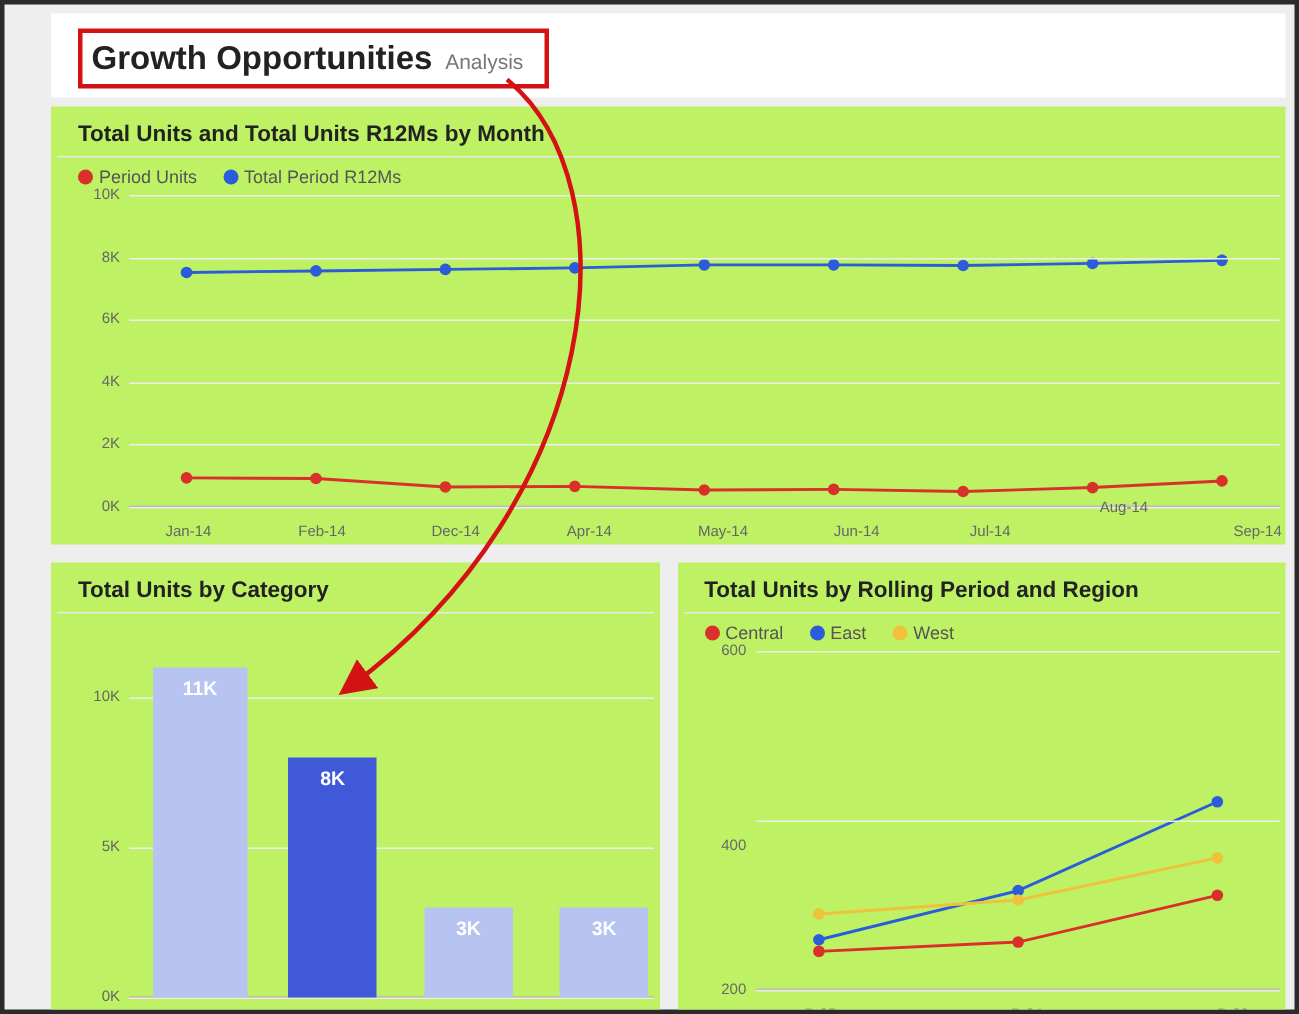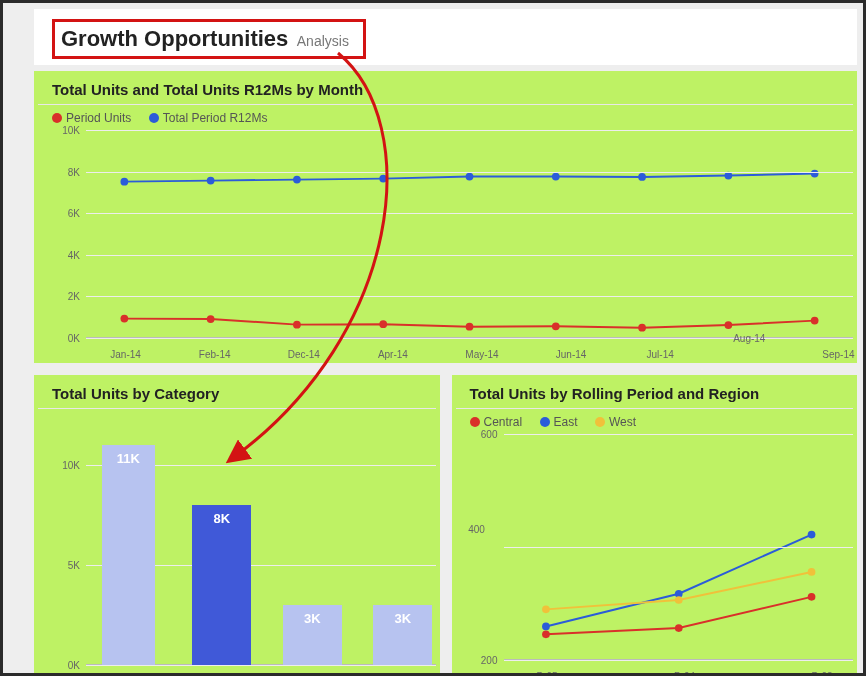--- a/index.html
+++ b/index.html
@@ -157,21 +157,21 @@
         <div class="yaxis" id="c2-yaxis">
             <div class="ytick" style="top: 250px;">0K</div>
             <div class="ytick" style="top: 150px;">5K</div>
             <div class="ytick" style="top: 50px;">10K</div>
           </div>
         <div class="plot" id="c2-plot" style="bottom:22px;">
             <div class="grid" style="top: 250px;"></div>
             <div class="grid" style="top: 150px;"></div>
             <div class="grid" style="top: 50px;"></div>
             <div class="axis-line" style="left: 0px; right: 0px; bottom: 0px; height: 1px;"></div>
-            <div class="bar" style="left: 15.8375px; width: 53px; height: 220px;">
+            <div class="bar" style="left: 15.8375px; width: 63px; height: 220px;">
               <div class="bar-label-top">11K</div>
             </div>
             <div class="bar hl" style="left: 106.338px; width: 58.825px; height: 160px;">
               <div class="bar-label-top">8K</div>
             </div>
             <div class="bar" style="left: 196.838px; width: 58.825px; height: 60px;">
               <div class="bar-label-top">3K</div>
             </div>
             <div class="bar" style="left: 287.337px; width: 58.825px; height: 60px;">
               <div class="bar-label-top">3K</div>
@@ -198,21 +198,21 @@
           <span>East</span>
         </span>
         <span class="legend-item">
           <span class="dot" style="background:#f0c13a"></span>
           <span>West</span>
         </span>
       </div>
       <div class="chart" id="chart3" style="height:248px; margin-top:4px;">
         <div class="yaxis" id="c3-yaxis">
             <div class="ytick" style="top: 226px;">200</div>
-            <div class="ytick" style="top: 95px; text-align: center;">400</div>
+            <div class="ytick" style="top: 130px;">400</div>
             <div class="ytick" style="top: 0px;">600</div>
           </div>
         <div class="plot" id="c3-plot" style="bottom:22px;">
           <svg class="lines" id="c3-svg" viewBox="0 0 362 226">
               <path d="M43.44 203.4 L181 196.94285714285715 L318.56 164.65714285714284" fill="none" stroke="#d9302a" stroke-width="2"></path>
               <circle cx="43.44" cy="203.4" r="4" fill="#d9302a"></circle>
               <circle cx="181" cy="196.94285714285715" r="4" fill="#d9302a"></circle>
               <circle cx="318.56" cy="164.65714285714284" r="4" fill="#d9302a"></circle>
               <path d="M43.44 195.32857142857142 L181 161.42857142857144 L318.56 100.08571428571427" fill="none" stroke="#2b5cd9" stroke-width="2"></path>
               <circle cx="43.44" cy="195.32857142857142" r="4" fill="#2b5cd9"></circle>

